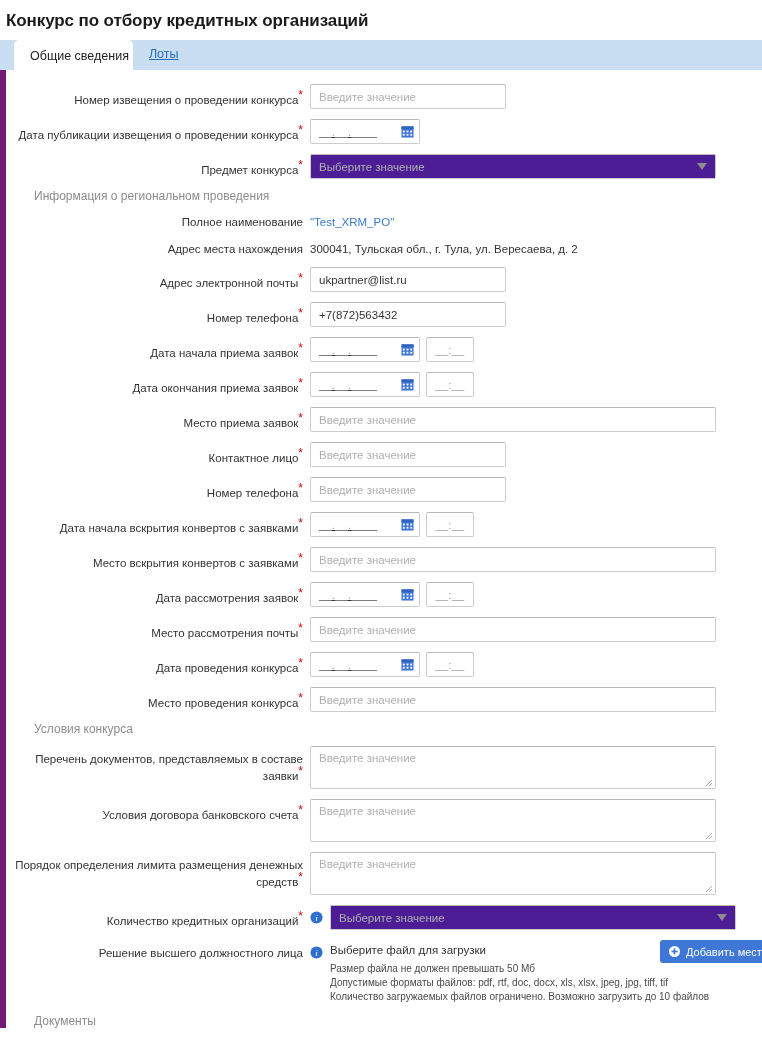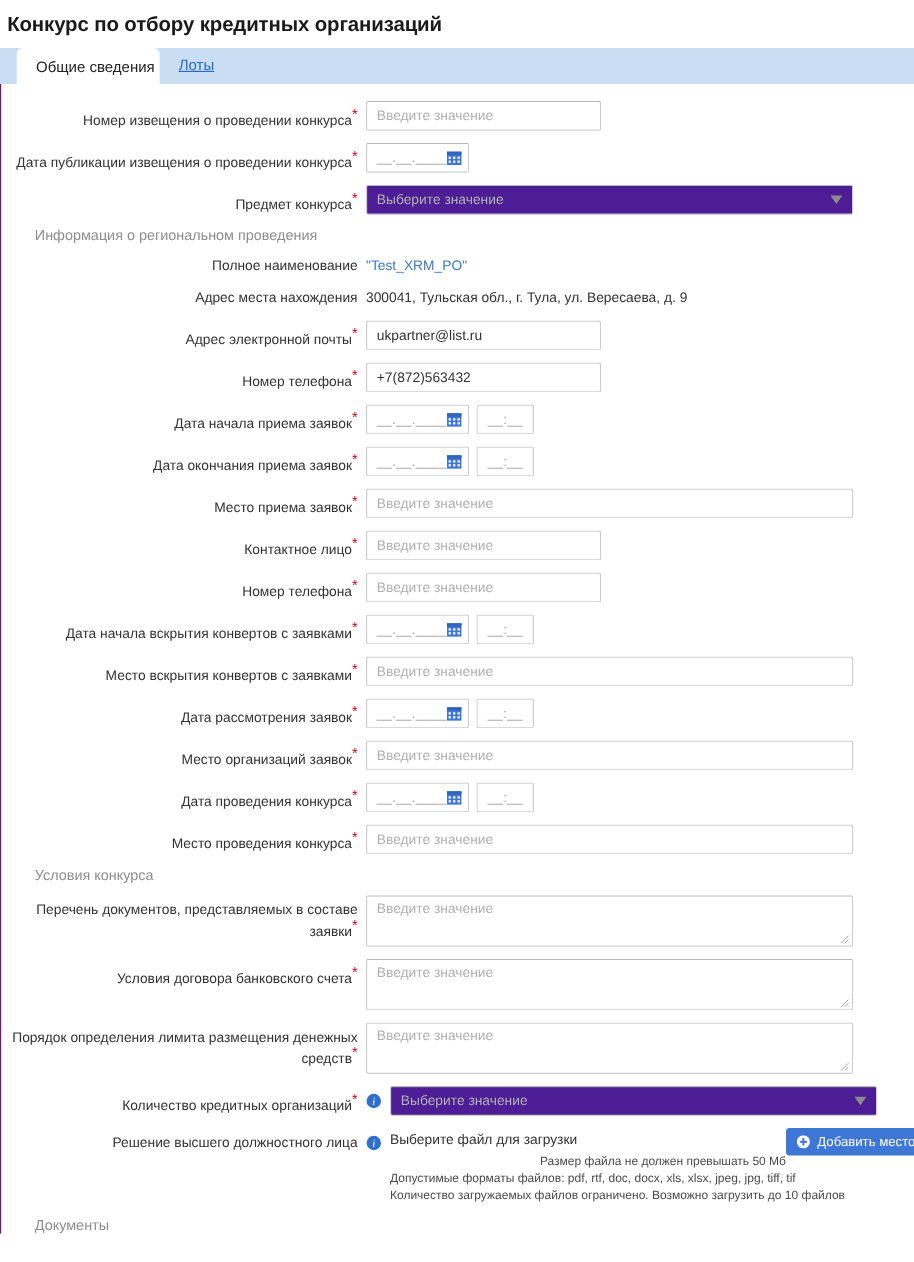--- a/index.html
+++ b/index.html
@@ -54,21 +54,21 @@
     align-items: center;
   }
   .tab.inactive {
     color: #2b6cb8;
     text-decoration: underline;
     padding-bottom: 8px;
   }
 
   
   .panel {
-    border-left: 1px solid #701a75;
+    border-left: 6px solid #701a75;
     min-height: 200px;
     padding-top: 14px;
     box-sizing: border-box;
   }
 
   
   .row {
     display: flex;
     align-items: flex-start;
     margin-bottom: 10px;
@@ -111,23 +111,24 @@
     display: flex;
     align-items: center;
     border-radius: 2px;
   }
   .inp.ph { color: #b0b0b0; }
   .w-med { width: 196px; }
   .w-wide { width: 406px; }
 
   
   .date-box {
-    width: 86px;
+    width: 110px;
     justify-content: space-between;
     padding-right: 5px;
+    text-decoration: underline;
   }
   .mask {
     color: #9b9b9b;
     font-size: 11px;
     letter-spacing: 0.3px;
   }
   .time-box {
     width: 48px;
     margin-left: 6px;
     justify-content: center;
@@ -208,21 +209,21 @@
     color: #333333;
     line-height: 15px;
     padding-top: 3px;
   }
   .hint {
     font-size: 10px;
     color: #4a4a4a;
     line-height: 14px;
     margin-top: 4px;
   }
-  .hint div { white-space: nowrap; text-align: right; }
+  .hint div { white-space: nowrap; }
   .btn-add {
     background: #3f77d6;
     color: #ffffff;
     font-size: 11px;
     border-radius: 3px;
     height: 23px;
     padding: 0 12px 0 9px;
     display: flex;
     align-items: center;
     gap: 6px;
@@ -286,21 +287,21 @@
     <div class="section">Информация о региональном проведения</div>
     <div class="row">
       <div class="label static"><span>Полное наименование</span></div>
       <div class="field">
         <div class="value link">"Test_XRM_PO"</div>
       </div>
     </div>
     <div class="row">
       <div class="label static"><span>Адрес места нахождения</span></div>
       <div class="field">
-        <div class="value">300041, Тульская обл., г. Тула, ул. Вересаева, д. 9</div>
+        <div class="value">300041, Тульская обл., г. Тула, ул. Вересаева, д. 2</div>
       </div>
     </div>
     <div class="row">
       <div class="label"><span>Адрес электронной почты</span><span class="req">*</span></div>
       <div class="field">
         <div class="inp w-med">ukpartner@list.ru</div>
       </div>
     </div>
     <div class="row">
       <div class="label"><span>Номер телефона</span><span class="req">*</span></div>
@@ -418,21 +419,21 @@
               <rect x="10" y="9.5" width="2" height="2"></rect>
             </g>
           </svg>
         </div>
         <div class="inp time-box">
           <span class="mask">__:__</span>
         </div>
       </div>
     </div>
     <div class="row">
-      <div class="label"><span>Место организаций заявок</span><span class="req">*</span></div>
+      <div class="label"><span>Место рассмотрения почты</span><span class="req">*</span></div>
       <div class="field">
         <div class="inp w-wide ph">Введите значение</div>
       </div>
     </div>
     <div class="row">
       <div class="label"><span>Дата проведения конкурса</span><span class="req">*</span></div>
       <div class="field">
         <div class="inp date-box">
           <span class="mask">__.__.____</span>
           <svg class="cal-icon" viewBox="0 0 14 14">

